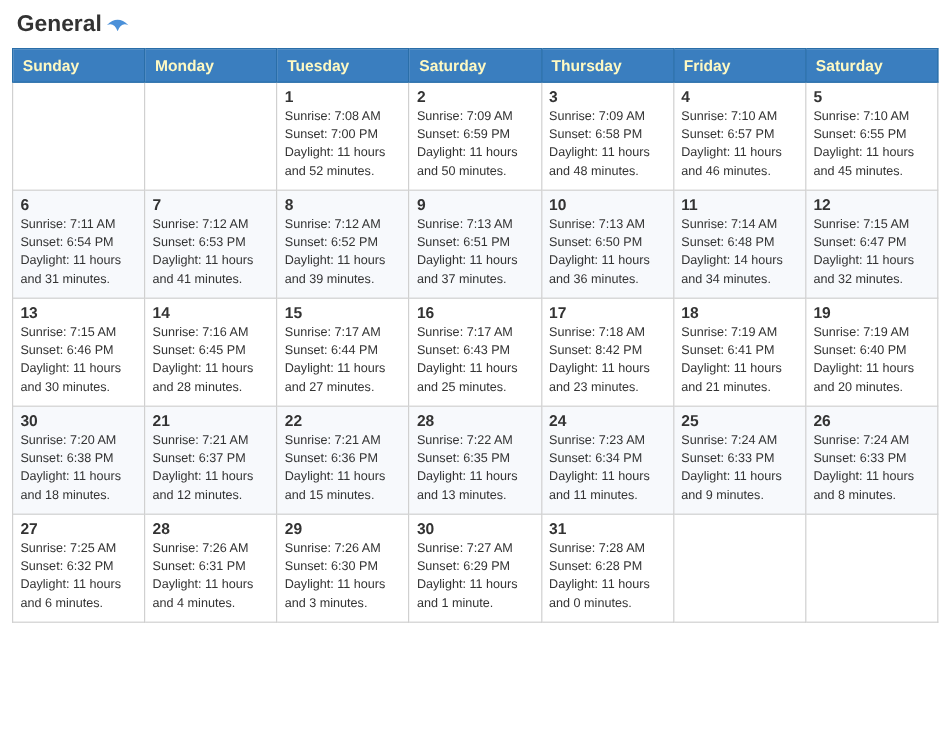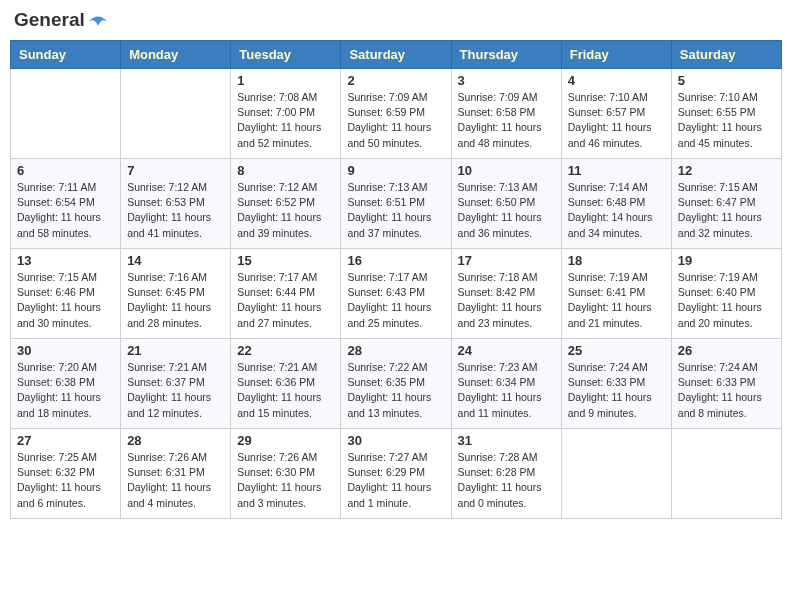--- a/index.html
+++ b/index.html
@@ -130,21 +130,21 @@
           <div class="cell-content"><span>Sunrise: 7:10 AM</span><br><span>Sunset: 6:57 PM</span><br><span>Daylight: 11 hours and 46 minutes.</span></div>
         </td>
         <td>
           <span class="day-number">5</span>
           <div class="cell-content"><span>Sunrise: 7:10 AM</span><br><span>Sunset: 6:55 PM</span><br><span>Daylight: 11 hours and 45 minutes.</span></div>
         </td>
       </tr>
       <tr>
         <td>
           <span class="day-number">6</span>
-          <div class="cell-content"><span>Sunrise: 7:11 AM</span><br><span>Sunset: 6:54 PM</span><br><span>Daylight: 11 hours and 58 minutes.</span></div>
+          <div class="cell-content"><span>Sunrise: 7:11 AM</span><br><span>Sunset: 6:54 PM</span><br><span>Daylight: 11 hours and 31 minutes.</span></div>
         </td>
         <td>
           <span class="day-number">7</span>
           <div class="cell-content"><span>Sunrise: 7:12 AM</span><br><span>Sunset: 6:53 PM</span><br><span>Daylight: 11 hours and 41 minutes.</span></div>
         </td>
         <td>
           <span class="day-number">8</span>
           <div class="cell-content"><span>Sunrise: 7:12 AM</span><br><span>Sunset: 6:52 PM</span><br><span>Daylight: 11 hours and 39 minutes.</span></div>
         </td>
         <td>

